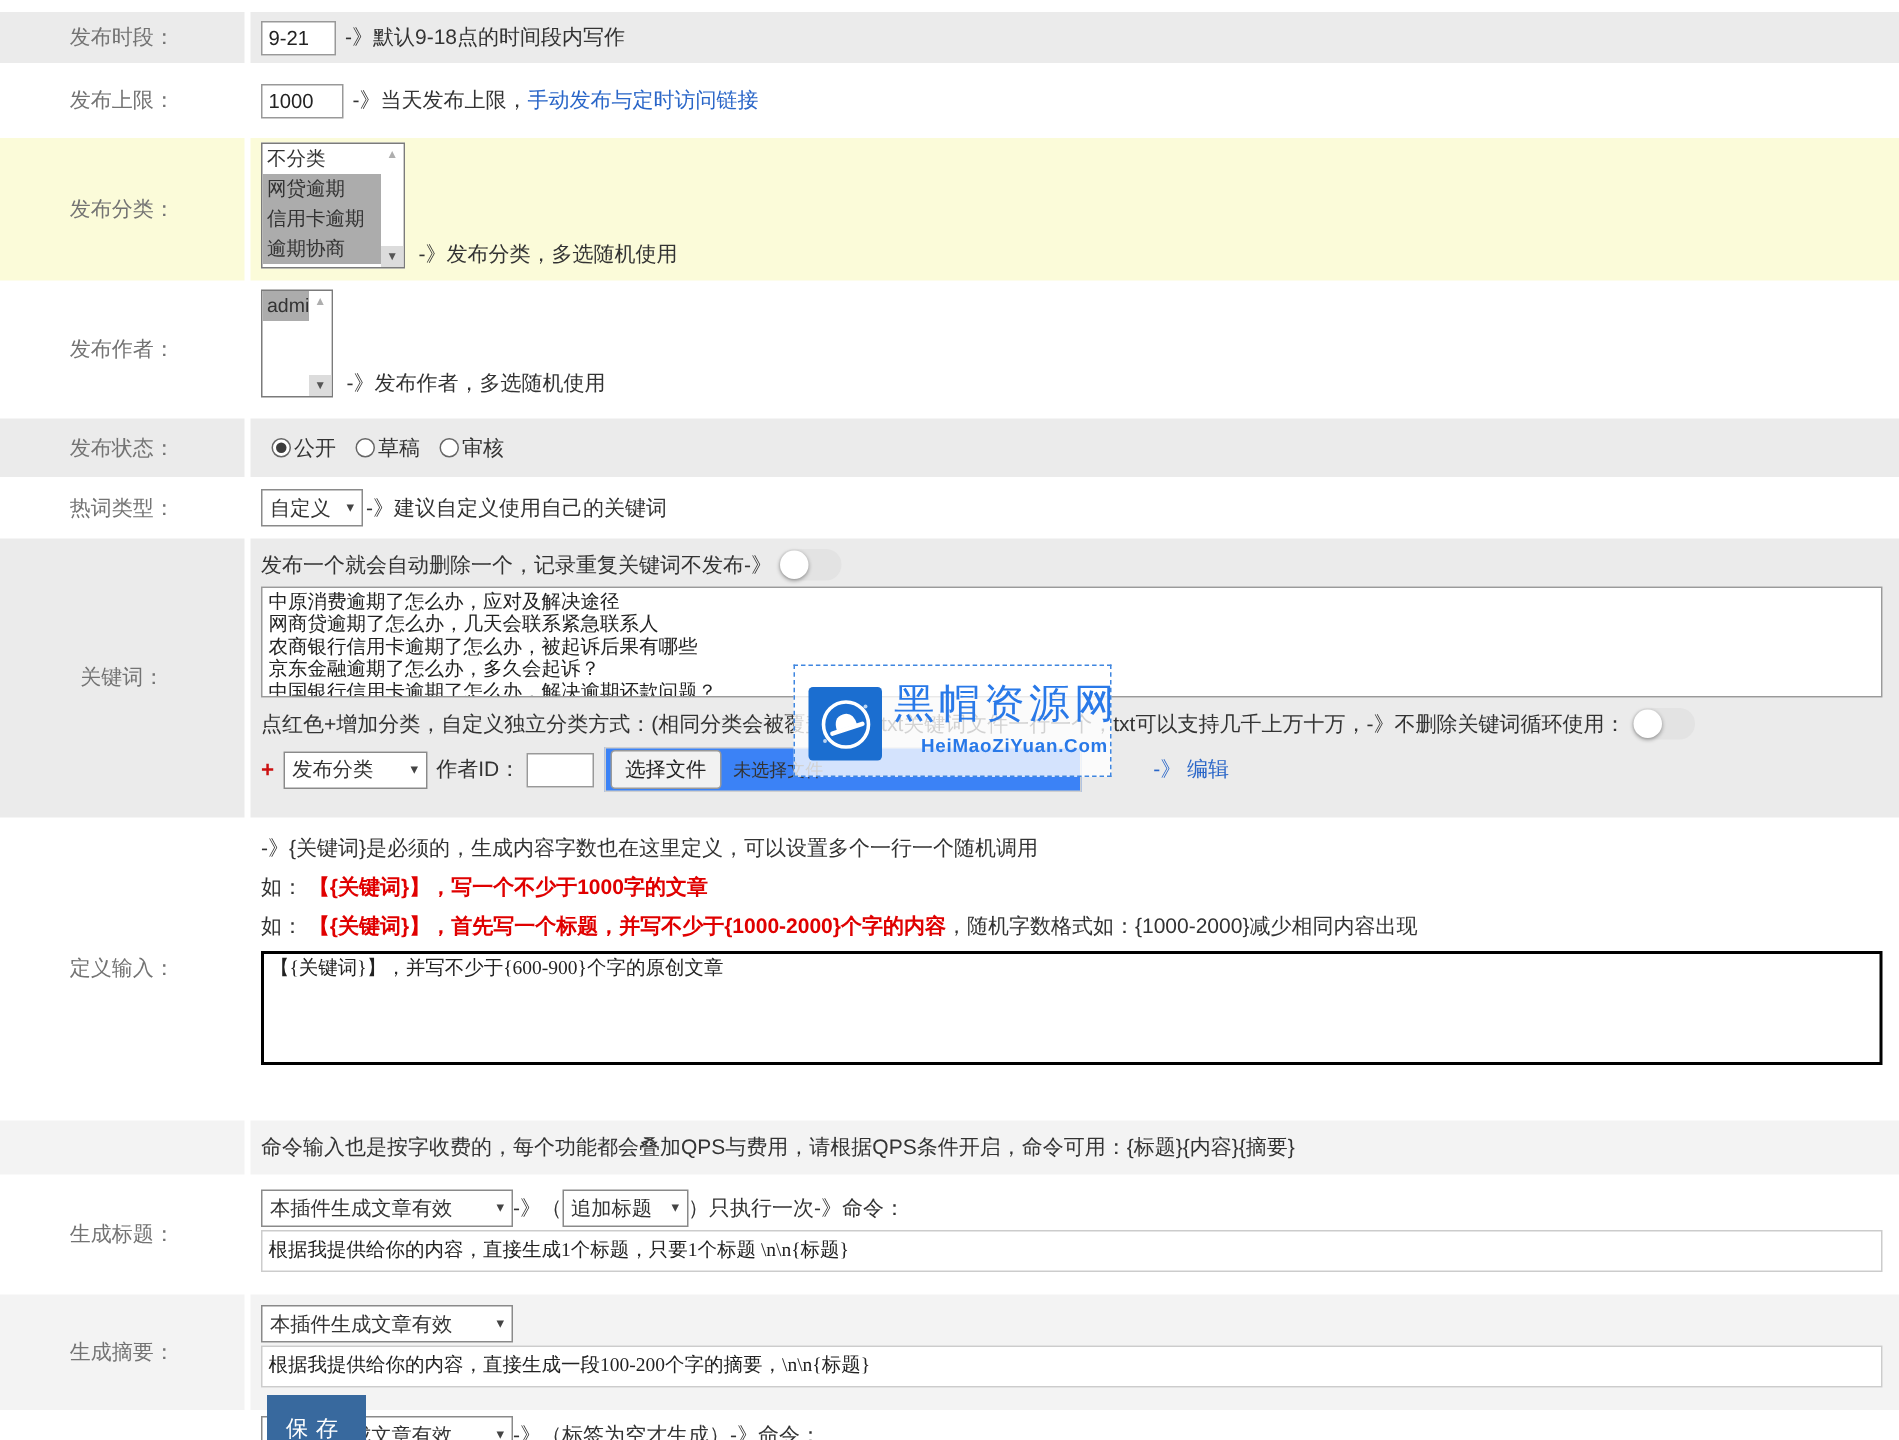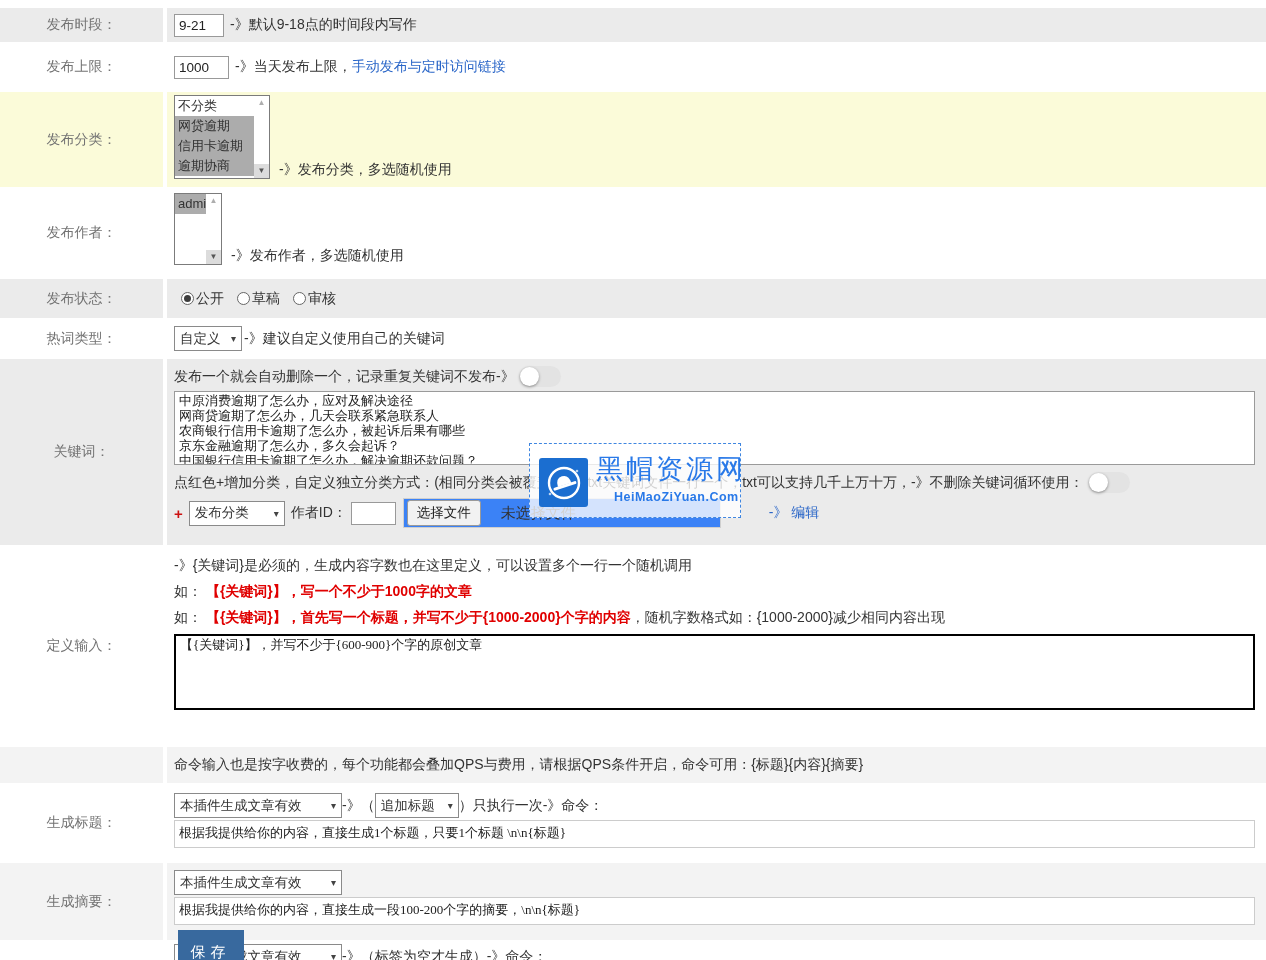--- a/index.html
+++ b/index.html
@@ -42,21 +42,21 @@
   .ta-kw{width:calc(100% - 11px);height:74px;border:1px solid #9a9a9a;padding:1px 4px;margin-top:4px}
   .ta-def{width:calc(100% - 11px);height:76px;border:2px solid #000;padding:1px 4px;margin-top:2px}
   .ta-cmd{width:calc(100% - 11px);height:28px;border:1px solid #cccccc;padding:4px 4px 2px;margin-top:2px;line-height:16px}
   .kline{display:flex;align-items:center}
   .kline3{display:flex;align-items:center;margin-top:5px}
   .plus{color:#cc1111;font-size:15px;font-weight:bold;margin-right:6px}
   .filebox{display:inline-flex;align-items:center;border:1px solid #cfcfcf;height:30px;width:318px;
        background:#3b82f6;box-sizing:border-box;margin-left:7px}
   .filebtn{border:1px solid #9a9a9a;border-radius:3px;background:#f2f2f2;padding:3px 9px;font-size:13.5px;
        margin-left:3px;color:#222;white-space:nowrap}
-  .filest{margin-left:20px;font-size:15px;color:#333;white-space:nowrap}
+  .filest{margin-left:8px;font-size:12px;color:#333;white-space:nowrap}
   .defline{margin:0 0 8px;line-height:18px}
   .red{color:#e00000;font-weight:bold}
   .cmdline{display:flex;align-items:center}
   .savebtn{position:absolute;left:178px;top:930px;width:66px;height:44px;background:#38699e;border:none;
        color:#fff;font-size:15px;letter-spacing:5px;padding-left:5px;z-index:9;display:flex;
        align-items:center;justify-content:center;box-sizing:border-box;font-family:inherit}
   .wm{position:absolute;left:529px;top:443px;width:212px;height:75px;border:1px dashed #3f86e0;
       background:rgba(255,255,255,.78);z-index:8;box-sizing:border-box}
   .wm-ico{position:absolute;left:9px;top:14px;width:49px;height:49px;background:#1b6ed0;border-radius:3px;
       display:flex;align-items:center;justify-content:center}

